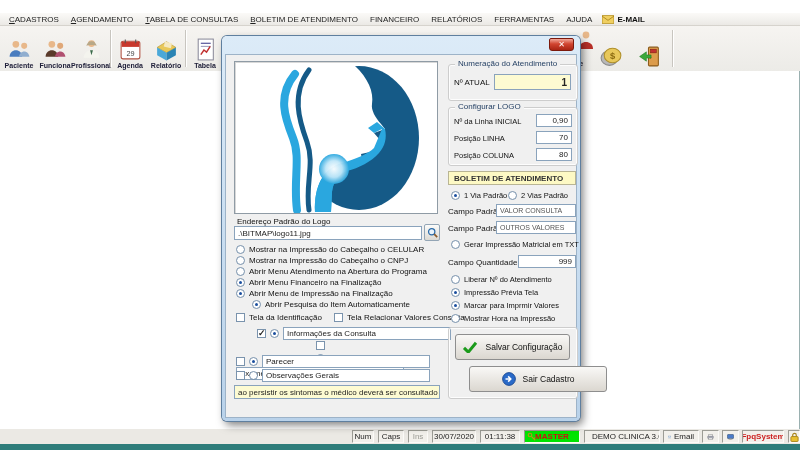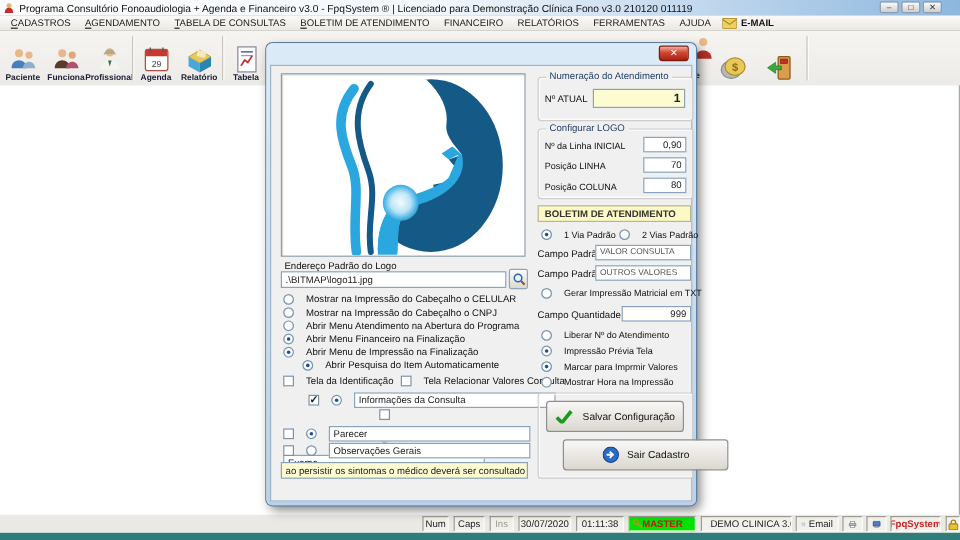--- a/index.html
+++ b/index.html
@@ -30,21 +30,21 @@
   
   .dlg{left:222px;top:36px;width:358px;height:385px;border-radius:5px;background:linear-gradient(#dcebf8,#b9d2ea);box-shadow:0 0 0 1px #5f7f9f, 3px 4px 9px rgba(0,0,0,.5);z-index:10;}
   .dlg-title{height:30px;display:flex;align-items:flex-end;padding-left:9px;font-size:11px;color:#101010;}
   .dlg-close{position:absolute;top:2px;right:6px;width:25px;height:13px;background:linear-gradient(#f2a89a,#d14430 45%,#a82414);border:1px solid #7c190c;border-radius:2px 2px 3px 3px;color:#fff;font-size:8px;line-height:12px;text-align:center;box-sizing:border-box;}
   .dlg-client{position:absolute;left:3px;right:3px;top:18px;bottom:3px;background:#f0f0f0;border:1px solid #9db3c8;box-sizing:border-box;}
   .logo-panel{left:8px;top:6px;width:204px;height:153px;background:#fff;border:1px solid #8f9ba5;box-shadow:inset 1px 1px 0 #d8d8d8;box-sizing:border-box;overflow:hidden;}
   .lbl{font-size:8px;color:#111;white-space:nowrap;}
   .field{background:#fff;border:1px solid #8aa3bc;box-sizing:border-box;font-size:8px;color:#222;display:flex;align-items:center;padding:0 3px;white-space:nowrap;overflow:hidden;}
   .field.r{justify-content:flex-end;}
   .yellow{background:#fdfbd2;}
-  .optrow{position:absolute;display:flex;align-items:center;gap:10px;font-size:8px;color:#111;white-space:nowrap;}
+  .optrow{position:absolute;display:flex;align-items:center;gap:4px;font-size:8px;color:#111;white-space:nowrap;}
   .optrow.sm{font-size:7.5px;}
   .radio{width:9px;height:9px;border-radius:50%;background:radial-gradient(#fff 55%,#dfe8f0);border:1px solid #7a93ad;box-sizing:border-box;position:relative;flex:none;}
   .radio.sel::after{content:"";position:absolute;left:2px;top:2px;width:3px;height:3px;border-radius:50%;background:#1b4f9e;}
   .cb{width:9px;height:9px;background:#fff;border:1px solid #7a93ad;box-sizing:border-box;position:relative;flex:none;}
   .cb.on::after{content:"\2713";position:absolute;left:0px;top:-2px;font-size:9px;font-weight:bold;color:#222;}
   .grp{position:absolute;border:1px solid #cdcdcd;border-radius:3px;box-shadow:inset 0 0 0 1px #fdfdfd;}
   .grp-leg{position:absolute;top:-6px;left:6px;background:#f0f0f0;padding:0 3px;font-size:8px;color:#1d3a5f;white-space:nowrap;}
   .hdr-yellow{background:#fdf9c4;border:1px solid #b9b594;font-size:8px;font-weight:bold;color:#333;display:flex;align-items:center;padding-left:5px;box-sizing:border-box;}
   .btn3d{background:linear-gradient(#f9f8f6,#dbd7d0);border:1px solid #8e8e8e;border-radius:3px;display:flex;align-items:center;justify-content:center;gap:7px;font-size:8.5px;color:#111;box-sizing:border-box;}
   .sbtn{background:linear-gradient(#fbfbfa,#dcd9d3);border:1px solid #93a5b5;border-radius:2px;display:flex;align-items:center;justify-content:center;box-sizing:border-box;}
@@ -53,30 +53,20 @@
   .status-area{left:0;top:429px;width:800px;height:15px;background:#ebe9e4;}
   .sp{position:absolute;top:1px;height:13px;background:#f2f0eb;border:1px solid;border-color:#9c9c95 #fcfbf8 #fcfbf8 #9c9c95;box-sizing:border-box;display:flex;align-items:center;padding:0 4px;font-size:8px;color:#222;white-space:nowrap;overflow:hidden;}
   .teal{left:0;top:444px;width:800px;height:6px;background:#2f7d7a;}
   .dim{color:#9a9a94;}
 </style>
 </head>
 <body>
 
 <div id="app">
 
-  <div class="abs titlebar">
-    <svg class="app-ico" viewBox="0 0 10 10">
-        <circle cx="5" cy="3" r="2.3" fill="#e8b070"></circle>
-        <path d="M1 10c0-3.4 1.8-5 4-5s4 1.6 4 5z" fill="#c03030"></path>
-      </svg>
-    <span style="white-space:nowrap;">Programa Consultório Fonoaudiologia + Agenda e Financeiro v3.0 - FpqSystem ® | Licenciado para  Demonstração Clínica Fono v3.0 210120 011119</span>
-    <div class="win-btn" style="left:733px;">–</div>
-    <div class="win-btn" style="left:751px;">□</div>
-    <div class="win-btn" style="left:769px;">✕</div>
-  </div>
 
   <div class="abs menubar">
     <span class="mi u">CADASTROS</span>
     <span class="mi u">AGENDAMENTO</span>
     <span class="mi u">TABELA DE CONSULTAS</span>
     <span class="mi u">BOLETIM DE ATENDIMENTO</span>
     <span class="mi">FINANCEIRO</span>
     <span class="mi">RELATÓRIOS</span>
     <span class="mi">FERRAMENTAS</span>
     <span class="mi">AJUDA</span>
@@ -283,21 +273,21 @@
         <span class="abs lbl" style="left:5px;top:43px;font-size:7.5px;">Posição COLUNA</span>
         <div class="abs field r" style="left:87px;top:40px;width:36px;height:13px;">80</div>
       </div>
 
       <div class="abs hdr-yellow" style="left:222px;top:116px;width:128px;height:14px;">BOLETIM DE ATENDIMENTO</div>
 
       <div class="optrow sm" style="left:225px;top:136px;">
           <span class="radio sel"></span>
           <span>1 Via Padrão</span>
         </div>
-      <div class="optrow sm" style="left:290px;top:136px;">
+      <div class="optrow sm" style="left:282px;top:136px;">
           <span class="radio"></span>
           <span>2 Vias Padrão</span>
         </div>
 
       <span class="abs lbl" style="left:222px;top:152px;">Campo Padrão</span>
       <div class="abs field" style="left:270px;top:149px;width:80px;height:13px;font-size:7px;color:#555;">VALOR CONSULTA</div>
       <span class="abs lbl" style="left:222px;top:169px;">Campo Padrão</span>
       <div class="abs field" style="left:270px;top:166px;width:80px;height:13px;font-size:7px;color:#555;">OUTROS VALORES</div>
 
       <div class="optrow sm" style="left:225px;top:185px;">

